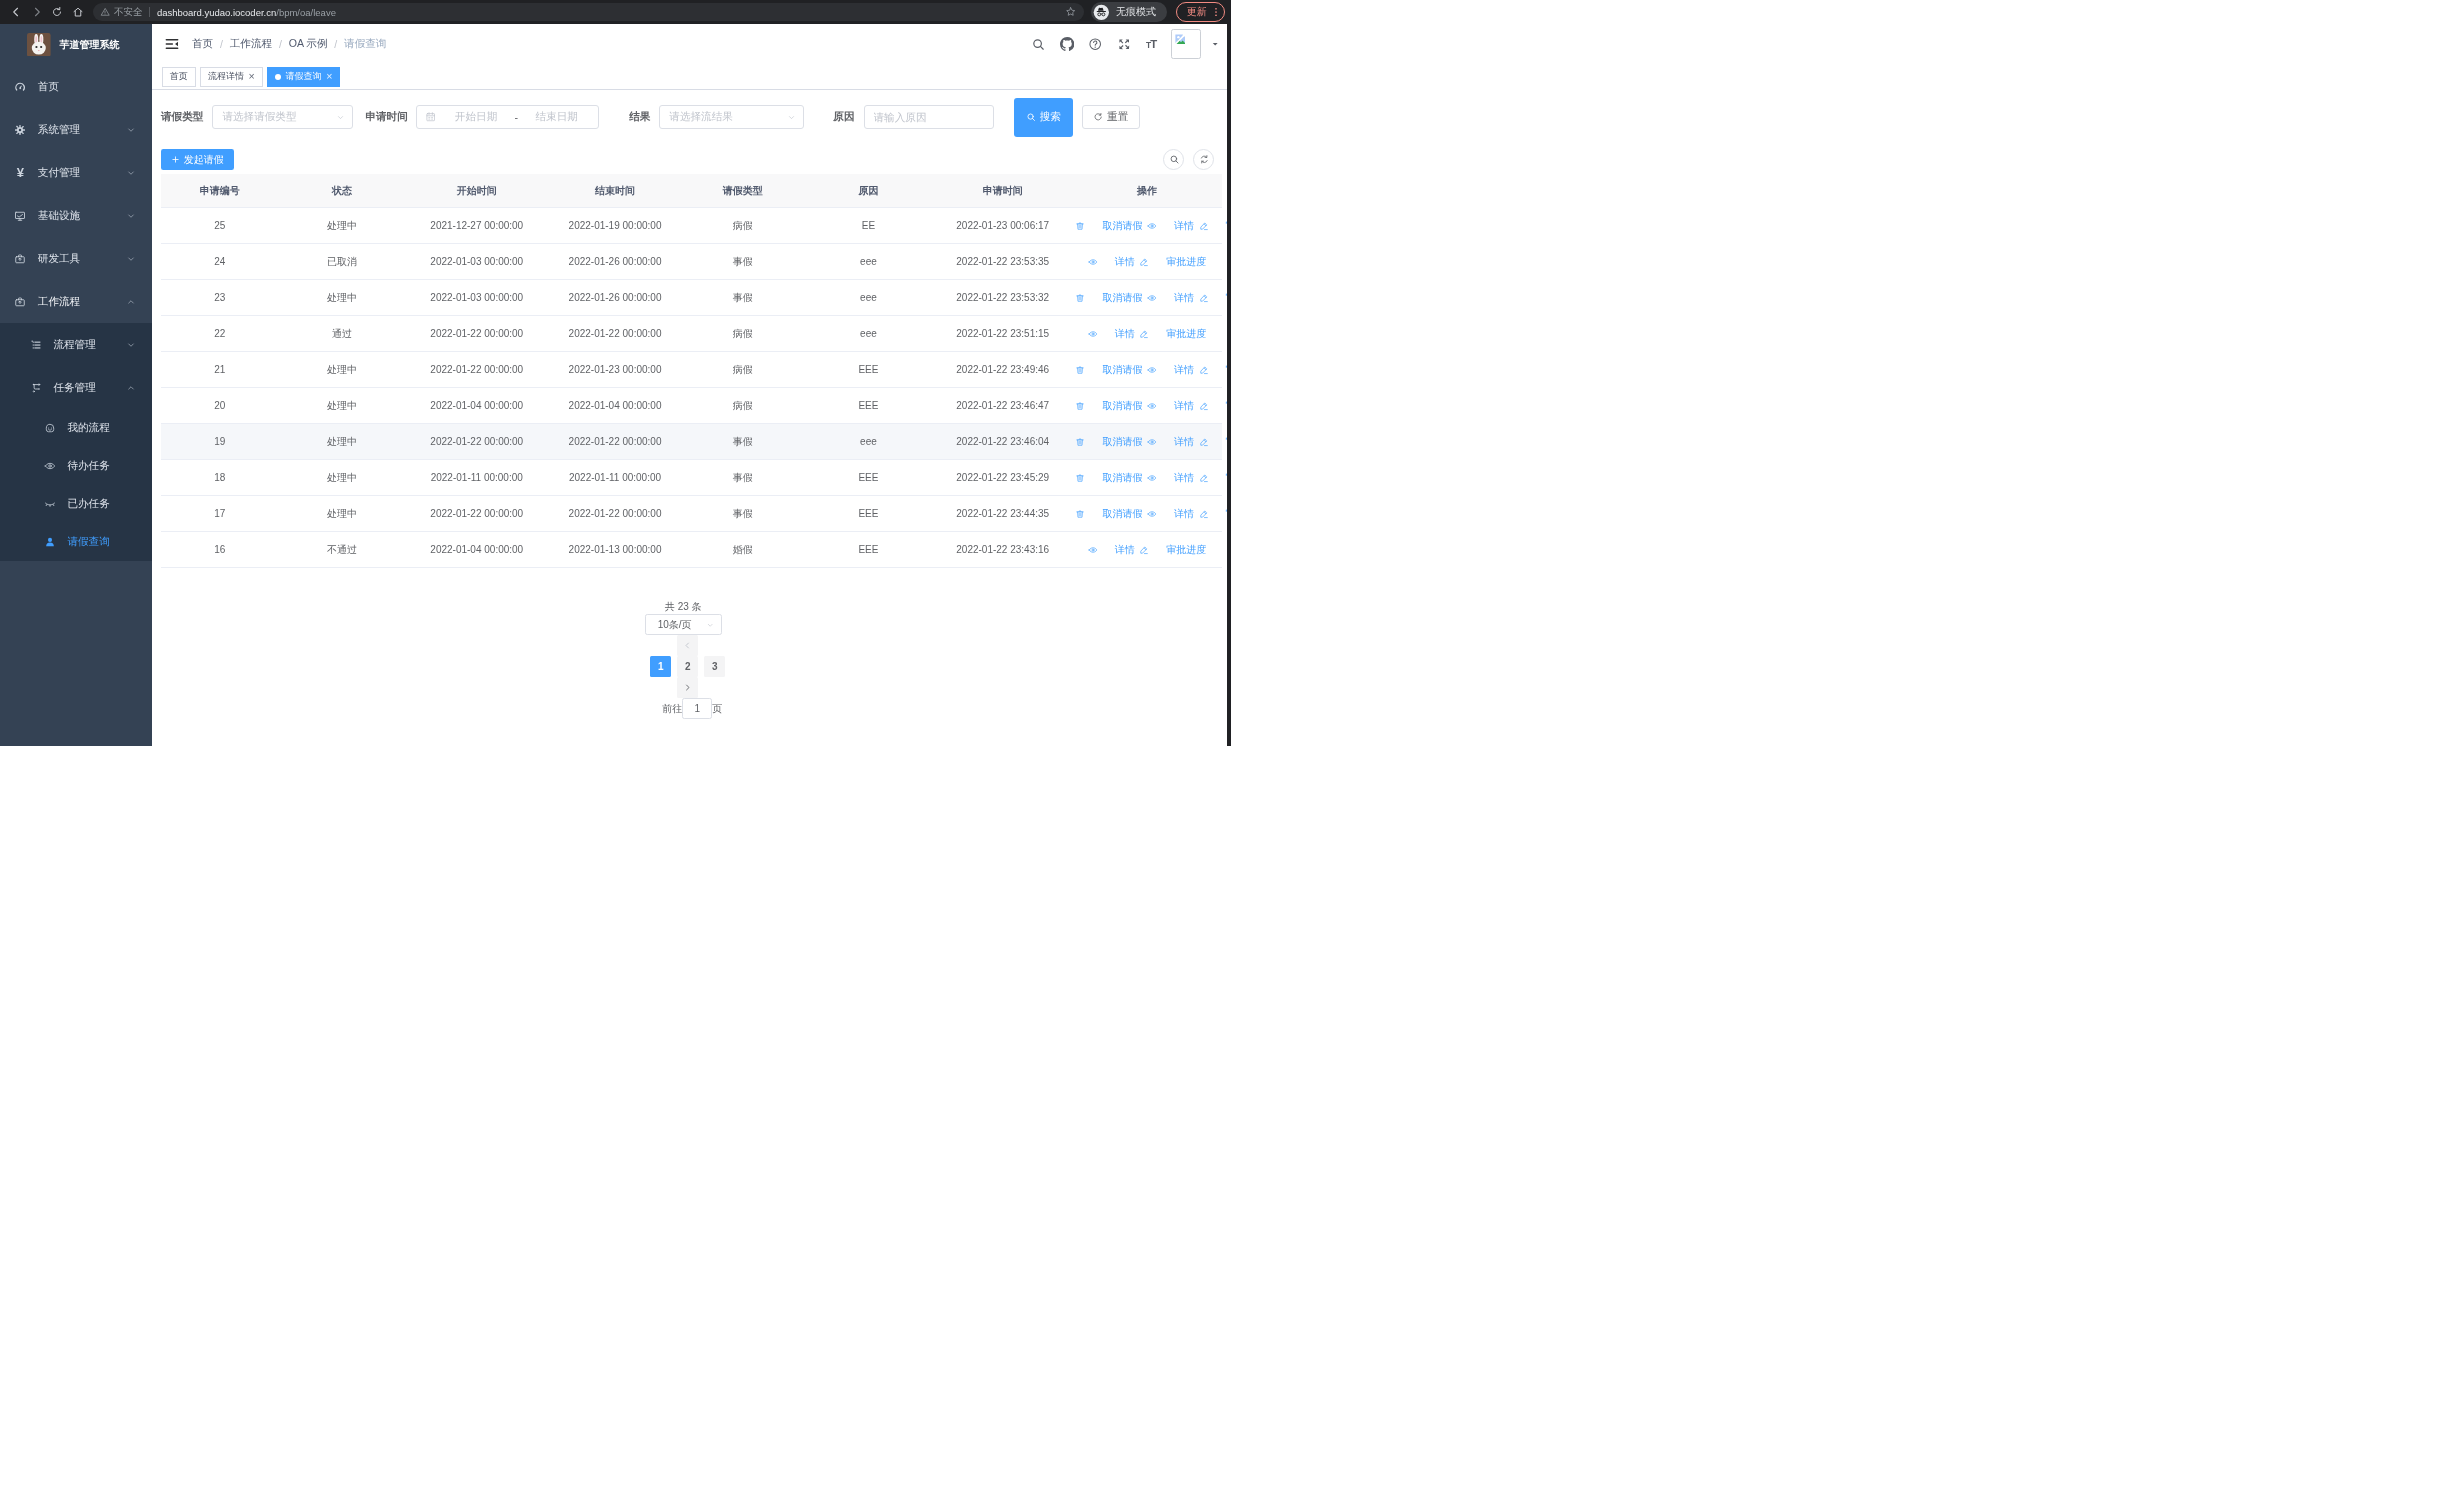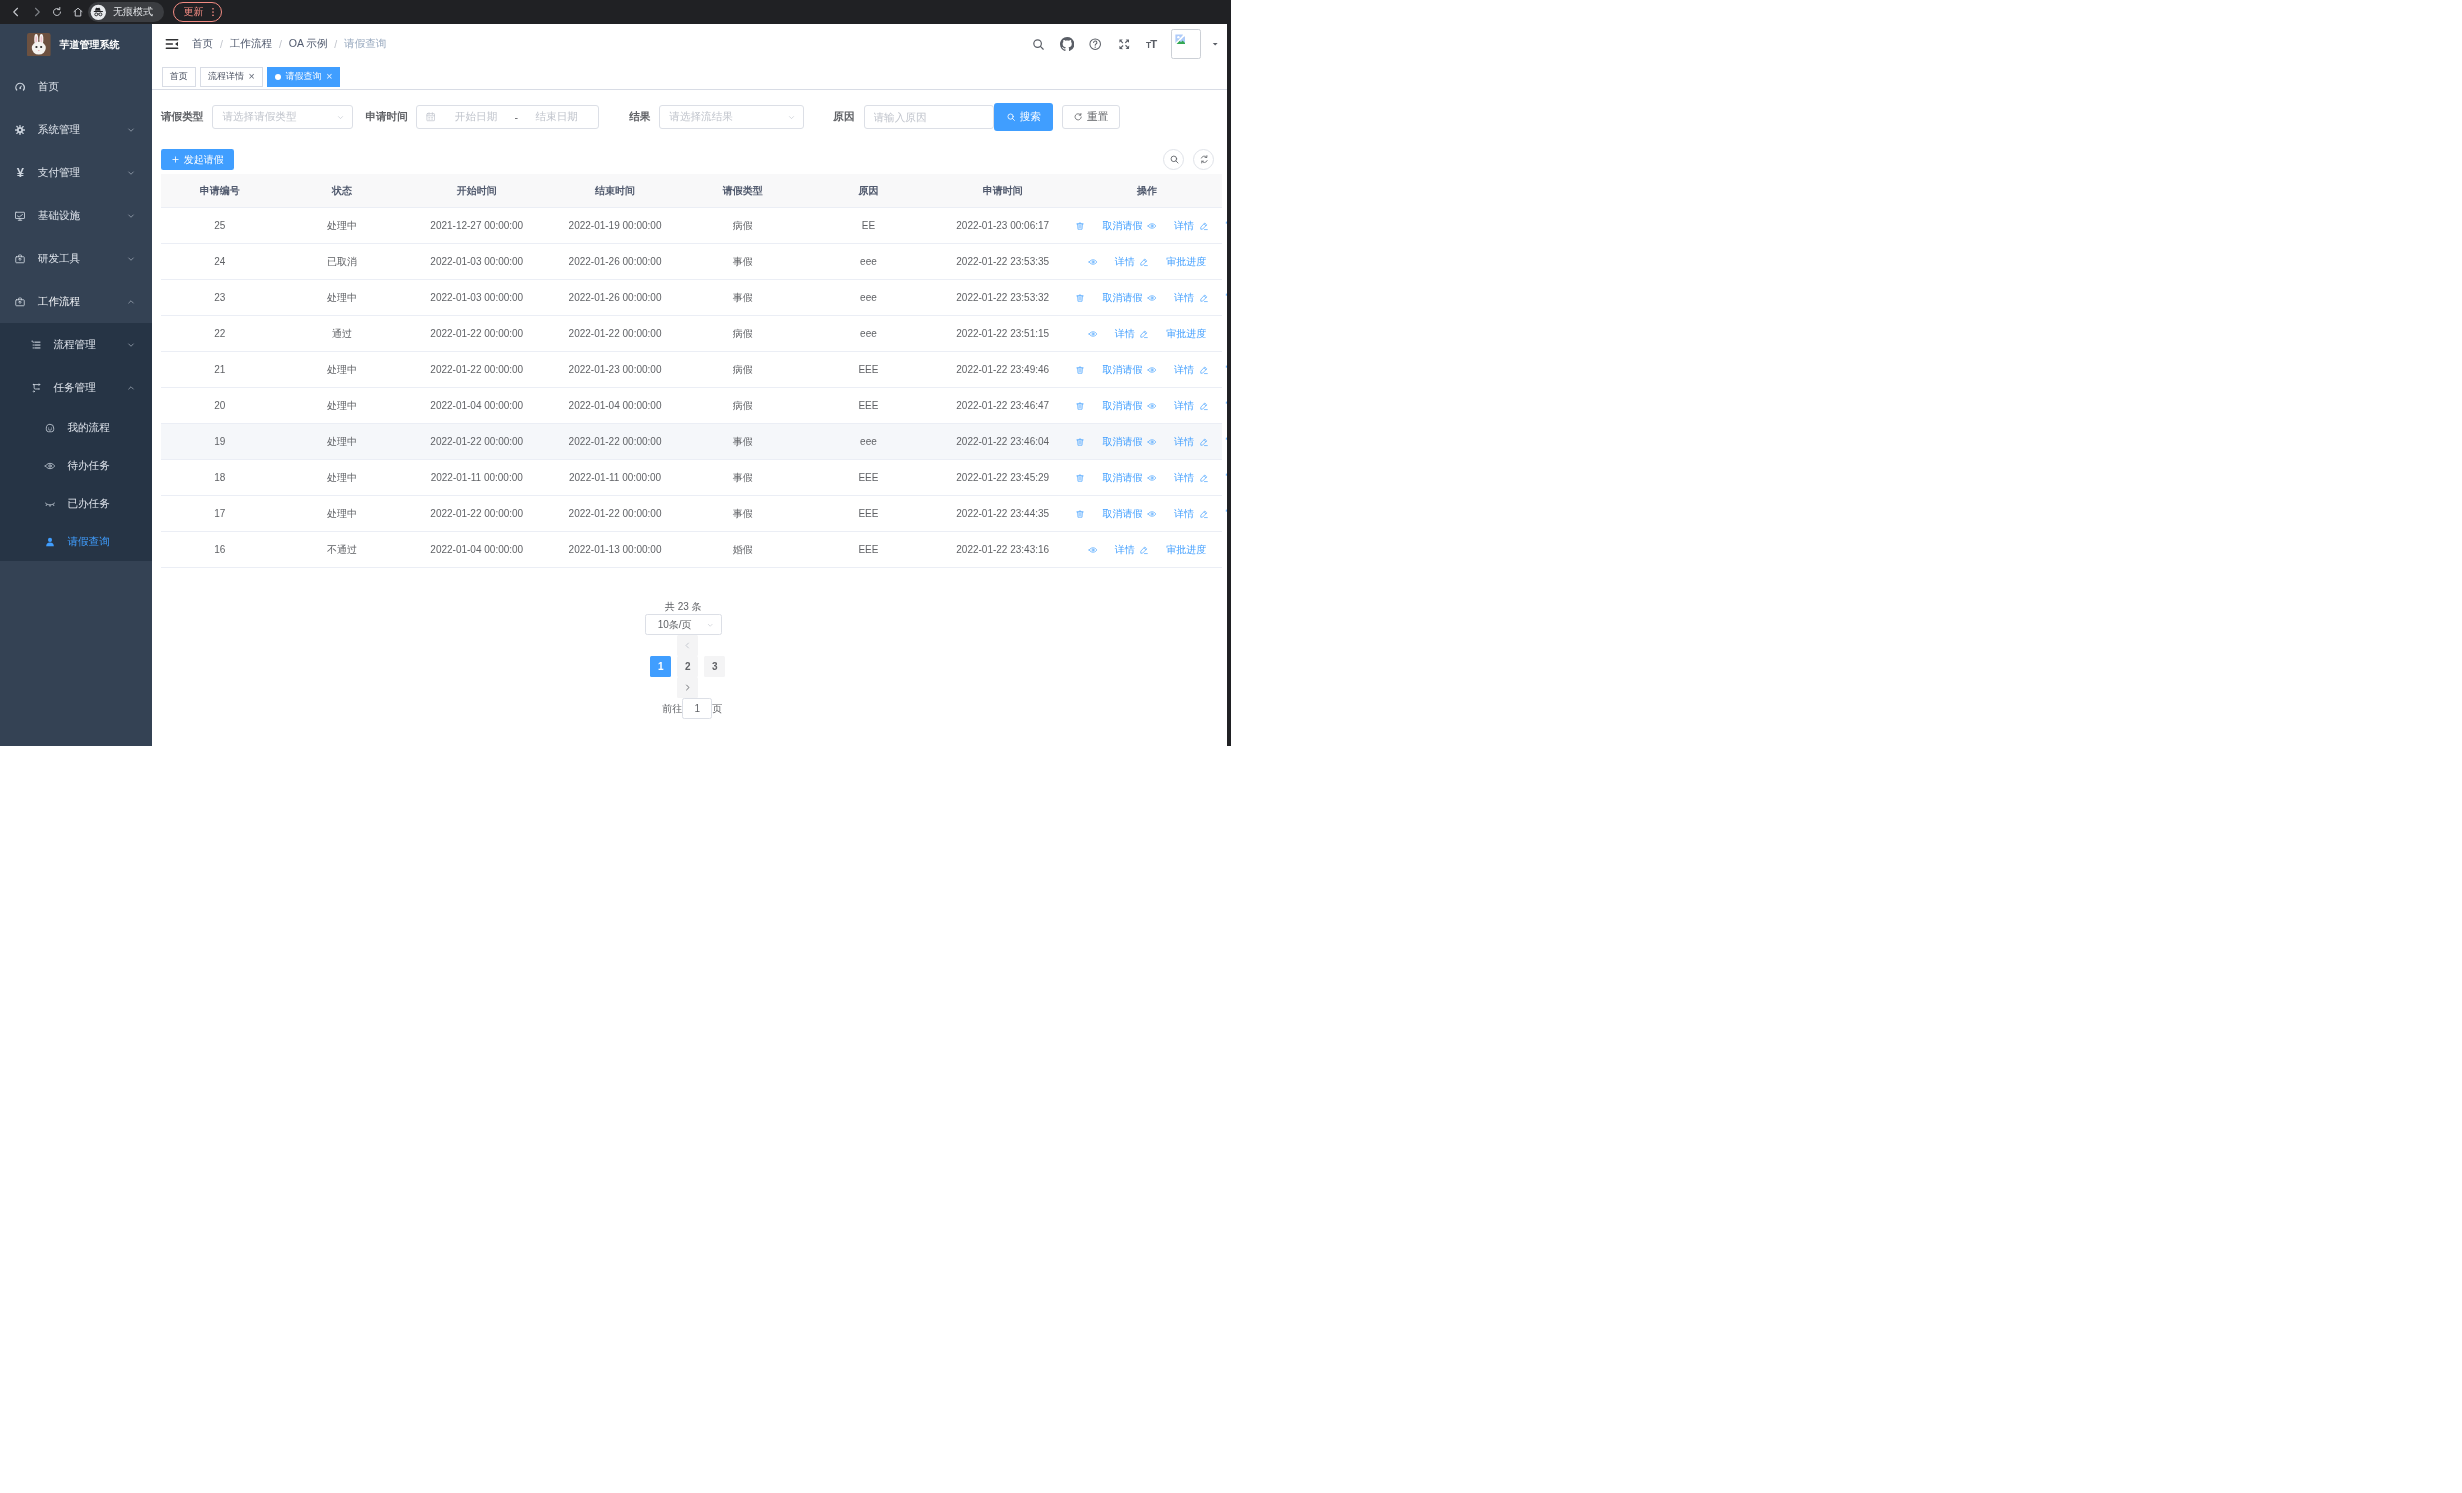--- a/index.html
+++ b/index.html
@@ -90,21 +90,21 @@
   .f-date .cal { width:11.4px; height:11.4px; color:#c0c4cc; margin-right:6px; flex-shrink:0; }
   .f-date .cal svg { width:11.4px; height:11.4px; }
   .f-date .dph { flex:1; text-align:center; }
   .f-date .rsep { color:#606266; padding:0 4.6px; }
   .f-input input { border:none; outline:none; width:100%; height:100%; padding:0 9px; font-size:10.6px; color:#606266; font-family:inherit; background:transparent; border-radius:3px; }
   .f-input input::placeholder { color:#c0c4cc; }
   .btn { display:inline-flex; align-items:center; justify-content:center; gap:3.8px; border-radius:3px; font-size:10.6px; cursor:pointer; white-space:nowrap; border:0.8px solid transparent; }
   .btn svg { width:10px; height:10px; }
   .btn-primary { background:#409eff; color:#fff; }
   .btn-plain { background:#fff; border-color:#dcdfe6; color:#606266; }
-  .btn-search { height:28px; padding:0 11.4px; margin-left:0; }
+  .btn-search { height:39px; padding:0 11.4px; margin-left:20px; }
   .btn-reset { height:24px; padding:0 10.6px; margin-left:8.4px; }
 
   .actions-row { display:flex; align-items:flex-start; margin-top:20px; }
   .btn-create { height:21px; padding:0 9px; font-size:10px; border-radius:2.3px; }
   .btn-create svg { width:9px; height:9px; }
   .circle-btns { margin-left:auto; display:flex; align-items:center; gap:9px; padding-right:7.6px; }
   .cbtn { width:21px; height:21px; border-radius:50%; border:0.8px solid #e0e3e9; background:#fff; color:#5f6368; display:flex; align-items:center; justify-content:center; cursor:pointer; }
   .cbtn svg { width:10.6px; height:10.6px; }
 
   table.grid { width:100%; border-collapse:collapse; table-layout:fixed; margin-top:3.8px; font-size:10px; color:#606266; }
@@ -147,20 +147,40 @@
         <path d="M19 12a7 7 0 1 1-2.05-4.95" stroke-width="2"></path>
         <path d="M17.6 2.8v4.4h-4.4" stroke-width="2"></path>
       </svg>
     </div>
   <div class="bicon">
       <svg viewBox="0 0 24 24" fill="none" stroke="currentColor" stroke-width="1.8" stroke-linecap="round" stroke-linejoin="round">
         <path d="M4 11.2 12 4.4l8 6.8" stroke-width="2"></path>
         <path d="M6.5 10.5V20h11v-9.5" stroke-width="2"></path>
       </svg>
     </div>
+  <div class="omnibox">
+    <span class="sec-chip">
+      <span>
+          <svg viewBox="0 0 24 24" fill="none" stroke="currentColor" stroke-width="1.8" stroke-linecap="round" stroke-linejoin="round">
+            <path d="M12 4.2 2.8 19.8h18.4z" stroke-width="1.7"></path>
+            <path d="M12 10v4.6" stroke-width="1.7"></path>
+            <circle cx="12" cy="17.3" r=".9" fill="currentColor" stroke="none"></circle>
+          </svg>
+        </span>
+      <span>不安全</span>
+    </span>
+    <span class="omni-divider"></span>
+    <span class="host">dashboard.yudao.iocoder.cn</span>
+      <span class="path">/bpm/oa/leave</span>
+    <span class="omni-star">
+        <svg viewBox="0 0 24 24" fill="none" stroke="currentColor" stroke-width="1.8" stroke-linecap="round" stroke-linejoin="round">
+          <path d="M12 3.6l2.6 5.3 5.8.85-4.2 4.1 1 5.75L12 16.9l-5.2 2.7 1-5.75-4.2-4.1 5.8-.85z" stroke-width="1.6"></path>
+        </svg>
+      </span>
+  </div>
   <div class="incog">
     <span>
         <svg viewBox="0 0 24 24">
           <circle cx="12" cy="12" r="11" fill="#e8eaed"></circle>
           <path d="M7.2 9.6c.4-1.9.9-3.2 1.3-3.9.2-.4.7-.6 1.1-.4l.9.4c.4.2 1 .2 1.4 0l.9-.4c.4-.2.9 0 1.1.4.4.7.9 2 1.3 3.9z" fill="#202124"></path>
           <rect x="5.2" y="10.1" width="13.6" height="1.3" rx=".6" fill="#202124"></rect>
           <circle cx="9" cy="14.9" r="2.1" fill="none" stroke="#202124" stroke-width="1.3"></circle>
           <circle cx="15" cy="14.9" r="2.1" fill="none" stroke="#202124" stroke-width="1.3"></circle>
           <path d="M11 14.5c.65-.4 1.35-.4 2 0" fill="none" stroke="#202124" stroke-width="1.2"></path>
         </svg>

